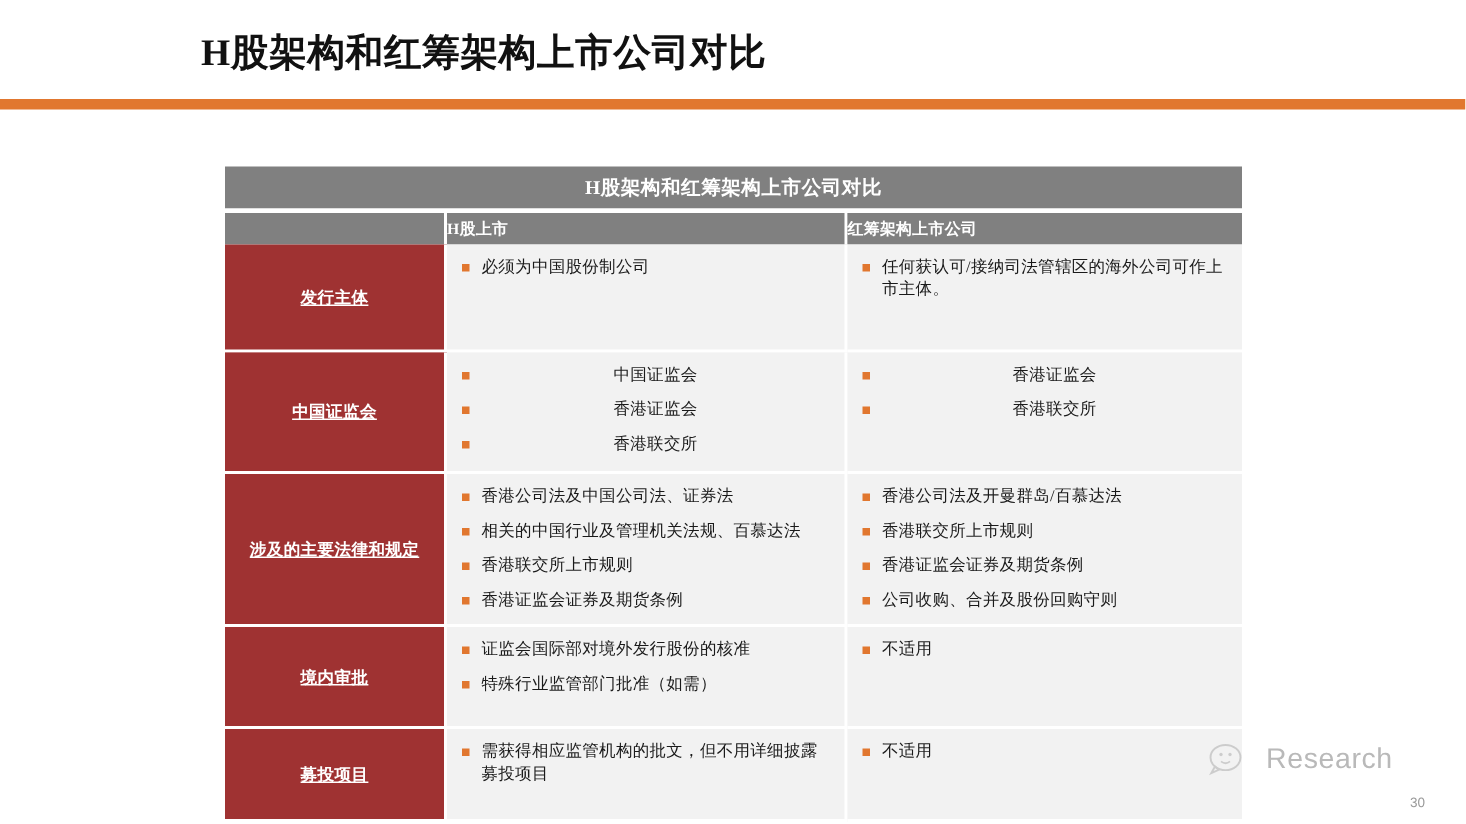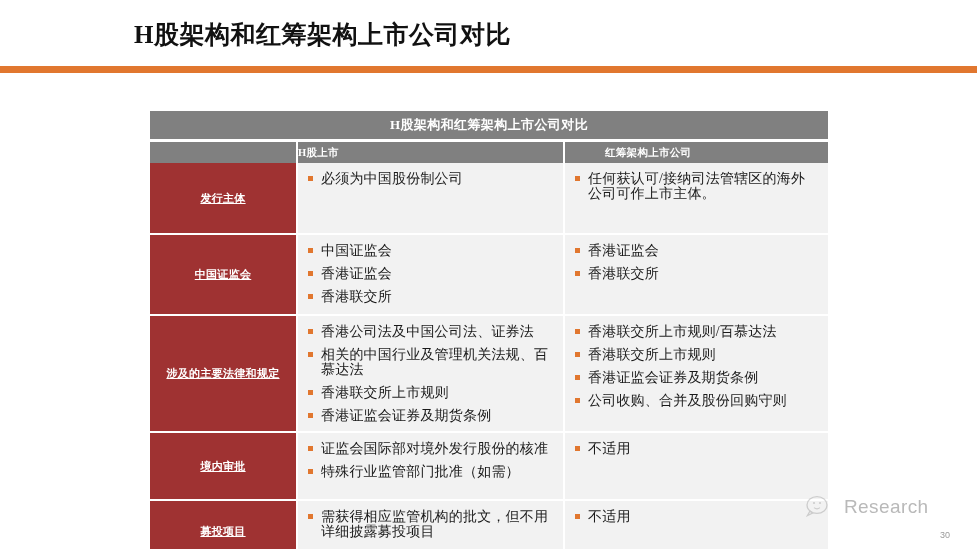--- a/index.html
+++ b/index.html
@@ -69,21 +69,21 @@
     color: #ffffff;
     font-size: 10.5px;
     font-weight: bold;
     height: 21px;
     text-align: left;
     letter-spacing: 0.3px;
     border-right: 2px solid #ffffff;
     padding: 0;
   }
   .tbl th.blank { background: #808080; }
-  .tbl th:last-child { border-right: none; padding-left: 40px; }
+  .tbl th:last-child { border-right: none; }
 
   .tbl td {
     vertical-align: top;
     padding: 0;
     border-right: 2px solid #ffffff;
     border-bottom: 2px solid #ffffff;
   }
   .tbl td:last-child { border-right: none; }
 
   td.lbl {
@@ -103,39 +103,39 @@
 
   ul.bullets {
     list-style: none;
     margin: 0;
     padding: 0;
   }
   ul.bullets li {
     position: relative;
     padding-left: 17px;
     margin-bottom: 8px;
-    font-size: 14px;
+    font-size: 11px;
     line-height: 15px;
     color: #1a1a1a;
     letter-spacing: 0.2px;
   }
   ul.bullets li:last-child { margin-bottom: 0; }
   ul.bullets li::before {
     content: "";
     position: absolute;
     left: 4px;
     top: 5px;
     width: 5px;
     height: 5px;
     background: #E1772F;
   }
 
   
   tr.r-0 td { height: 54px; }
-  tr.r-1 td { height: 63px; }
+  tr.r-1 td { height: 63px; text-align: center; }
   tr.r-2 td { height: 84px; }
   tr.r-3 td { height: 50px; }
   tr.r-4 td { height: 44px; }
 
   
   .brand {
     position: absolute;
     left: 806px;
     top: 494px;
     display: flex;
@@ -220,21 +220,21 @@
           <td class="cell">
             <ul class="bullets">
               <li>香港公司法及中国公司法、证券法</li>
               <li>相关的中国行业及管理机关法规、百慕达法</li>
               <li>香港联交所上市规则</li>
               <li>香港证监会证券及期货条例</li>
             </ul>
           </td>
           <td class="cell">
             <ul class="bullets">
-              <li>香港联交所上市规则/百慕达法</li>
+              <li>香港公司法及开曼群岛/百慕达法</li>
               <li>香港联交所上市规则</li>
               <li>香港证监会证券及期货条例</li>
               <li>公司收购、合并及股份回购守则</li>
             </ul>
           </td>
         </tr>
         <tr class="r-3">
           <td class="lbl">境内审批</td>
           <td class="cell">
             <ul class="bullets">

